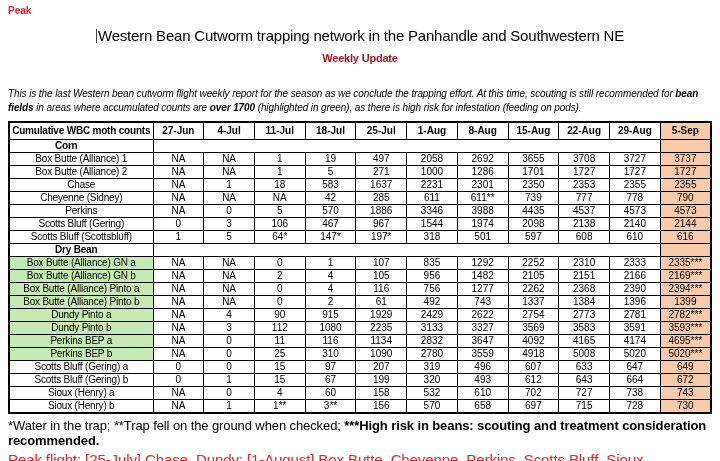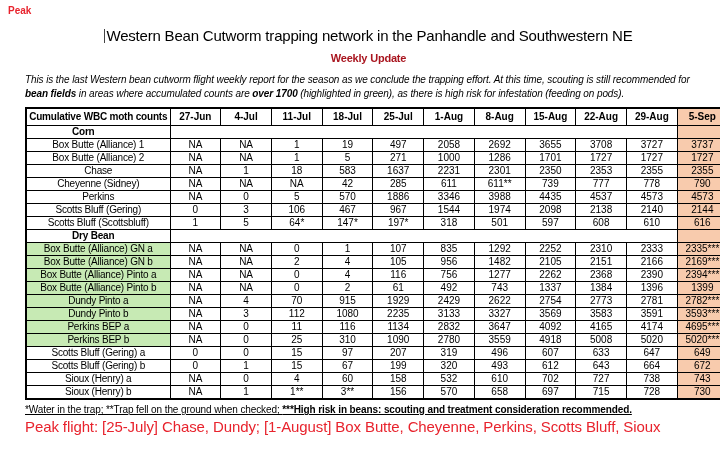--- a/index.html
+++ b/index.html
@@ -8,59 +8,59 @@
     --title-red:#A9151F;
     --peak-red:#E8232D;
   }
   *{box-sizing:border-box;margin:0;padding:0;}
   html,body{background:#ffffff;}
   body{
     width:720px;height:461px;overflow:hidden;
     font-family:"Liberation Sans","DejaVu Sans",sans-serif;
     color:#000;
   }
-  .page{position:relative;width:720px;height:351px;background:#fff;padding-left:17px;}
+  .page{position:relative;width:720px;height:351px;background:#fff;}
   .stray-peak{
     position:absolute;top:5px;left:8px;
     font-size:10px;font-weight:700;color:var(--peak-red);
   }
   .title-wrap{padding-top:27px;text-align:center;}
   .title{
     display:inline-block;font-size:15px;font-weight:400;letter-spacing:-0.2px;
   }
   .cursor{
     display:inline-block;width:1px;height:14px;background:#444;
     vertical-align:-2px;margin-right:1px;
   }
   .subtitle{
     text-align:center;font-size:11px;font-weight:700;letter-spacing:-0.2px;
     color:var(--title-red);margin-top:7px;
   }
   .intro{
-    margin:9px 8px 0 8px;font-size:10px;font-style:italic;line-height:1.35;
+    margin:23px 8px 0 8px;font-size:10px;font-style:italic;line-height:1.35;
     letter-spacing:-0.1px;
   }
   .intro b{font-weight:700;}
   table.wbc{
     margin:7px 8px 0 8px;border-collapse:collapse;table-layout:fixed;
     width:704px;border:2px solid #000;font-size:10px;
   }
   table.wbc th,table.wbc td{
     border:1px solid #000;text-align:center;padding:0;
     height:13px;line-height:12px;overflow:hidden;white-space:nowrap;
   }
   table.wbc th{height:17px;line-height:16px;font-weight:700;}
   th.first-col{text-align:left;padding-left:4px;letter-spacing:-0.2px;}
   td.site{letter-spacing:-0.2px;}
   .sep{background:var(--peach);}
   td.green{background:var(--green);}
   tr.section td.section-name{
     font-weight:700;text-align:left;padding-left:45px;letter-spacing:-0.2px;
   }
-  .footnote{margin:4px 8px 0 8px;font-size:10px;letter-spacing:-0.1px;text-decoration:underline;}
+  .footnote{margin:4px 8px 0 8px;font-size:13px;letter-spacing:-0.1px;}
   .footnote b{font-weight:700;}
   .peak-flight{
     margin:3px 8px 0 8px;font-size:15px;font-weight:400;
     color:var(--peak-red);letter-spacing:-0.1px;
   }
 </style>
 </head>
 <body>
 
 <div class="page">
@@ -270,21 +270,21 @@
           <td>743</td>
           <td>1337</td>
           <td>1384</td>
           <td>1396</td>
           <td class="sep">1399</td>
         </tr>
         <tr>
           <td class="site green">Dundy Pinto a</td>
           <td>NA</td>
           <td>4</td>
-          <td>70</td>
+          <td>90</td>
           <td>915</td>
           <td>1929</td>
           <td>2429</td>
           <td>2622</td>
           <td>2754</td>
           <td>2773</td>
           <td>2781</td>
           <td class="sep">2782***</td>
         </tr>
         <tr>

